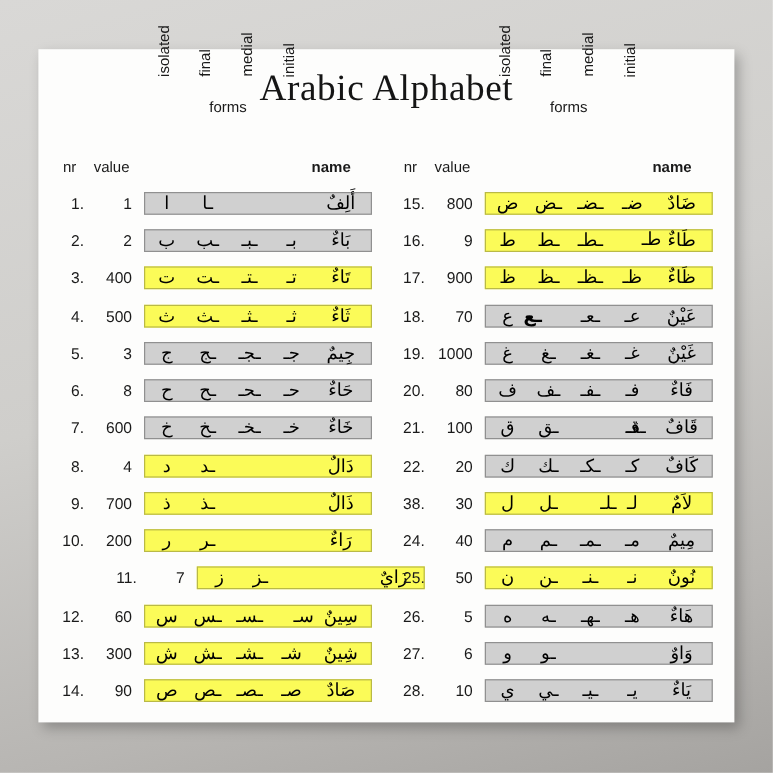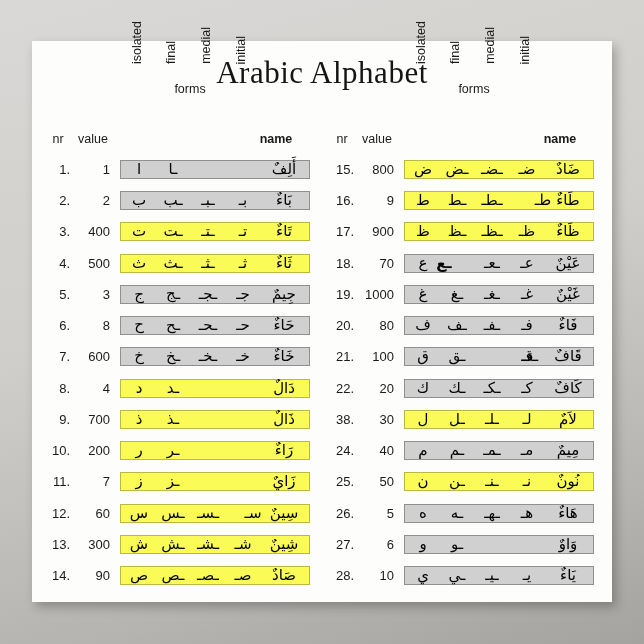--- a/index.html
+++ b/index.html
@@ -166,21 +166,21 @@
         </div>
         <div class="row" style="top: 281.07px;">
           <span class="cell nr">10.</span>
           <span class="cell value">200</span>
           <div class="bar" style="background: rgb(251, 251, 88); border-color: rgb(185, 185, 70);">
             <span class="form" style="left: 18px;">ر</span>
             <span class="form" style="left: 52px;">ـر</span>
             <span class="lname">رَاءٌ</span>
           </div>
         </div>
-        <div class="row" style="top: 312.3px;">
+        <div class="row" style="top: 312.3px; margin-left: 44px;">
           <span class="cell nr">11.</span>
           <span class="cell value">7</span>
           <div class="bar" style="background: rgb(251, 251, 88); border-color: rgb(185, 185, 70);">
             <span class="form" style="left: 18px;">ز</span>
             <span class="form" style="left: 52px;">ـز</span>
             <span class="lname">زَايٌ</span>
           </div>
         </div>
         <div class="row" style="top: 343.53px;">
           <span class="cell nr">12.</span>
@@ -315,21 +315,21 @@
             <span class="form" style="left: 122px;">كـ</span>
             <span class="lname">كَافٌ</span>
           </div>
         </div>
         <div class="row" style="top: 249.84px;">
           <span class="cell nr">38.</span>
           <span class="cell value">30</span>
           <div class="bar" style="background: rgb(251, 251, 88); border-color: rgb(185, 185, 70);">
             <span class="form" style="left: 18px;">ل</span>
             <span class="form" style="left: 52px; text-align: right;">ـل</span>
-            <span class="form" style="left: 87px; margin-top: 10px;">ـلـ</span>
+            <span class="form" style="left: 102px; margin-top: 10px;">ـلـ</span>
             <span class="form" style="left: 122px;">لـ</span>
             <span class="lname">لاَمٌ</span>
           </div>
         </div>
         <div class="row" style="top: 281.07px;">
           <span class="cell nr">24.</span>
           <span class="cell value">40</span>
           <div class="bar" style="background: rgb(208, 208, 208); border-color: rgb(144, 144, 144);">
             <span class="form" style="left: 18px;">م</span>
             <span class="form" style="left: 52px;">ـم</span>

